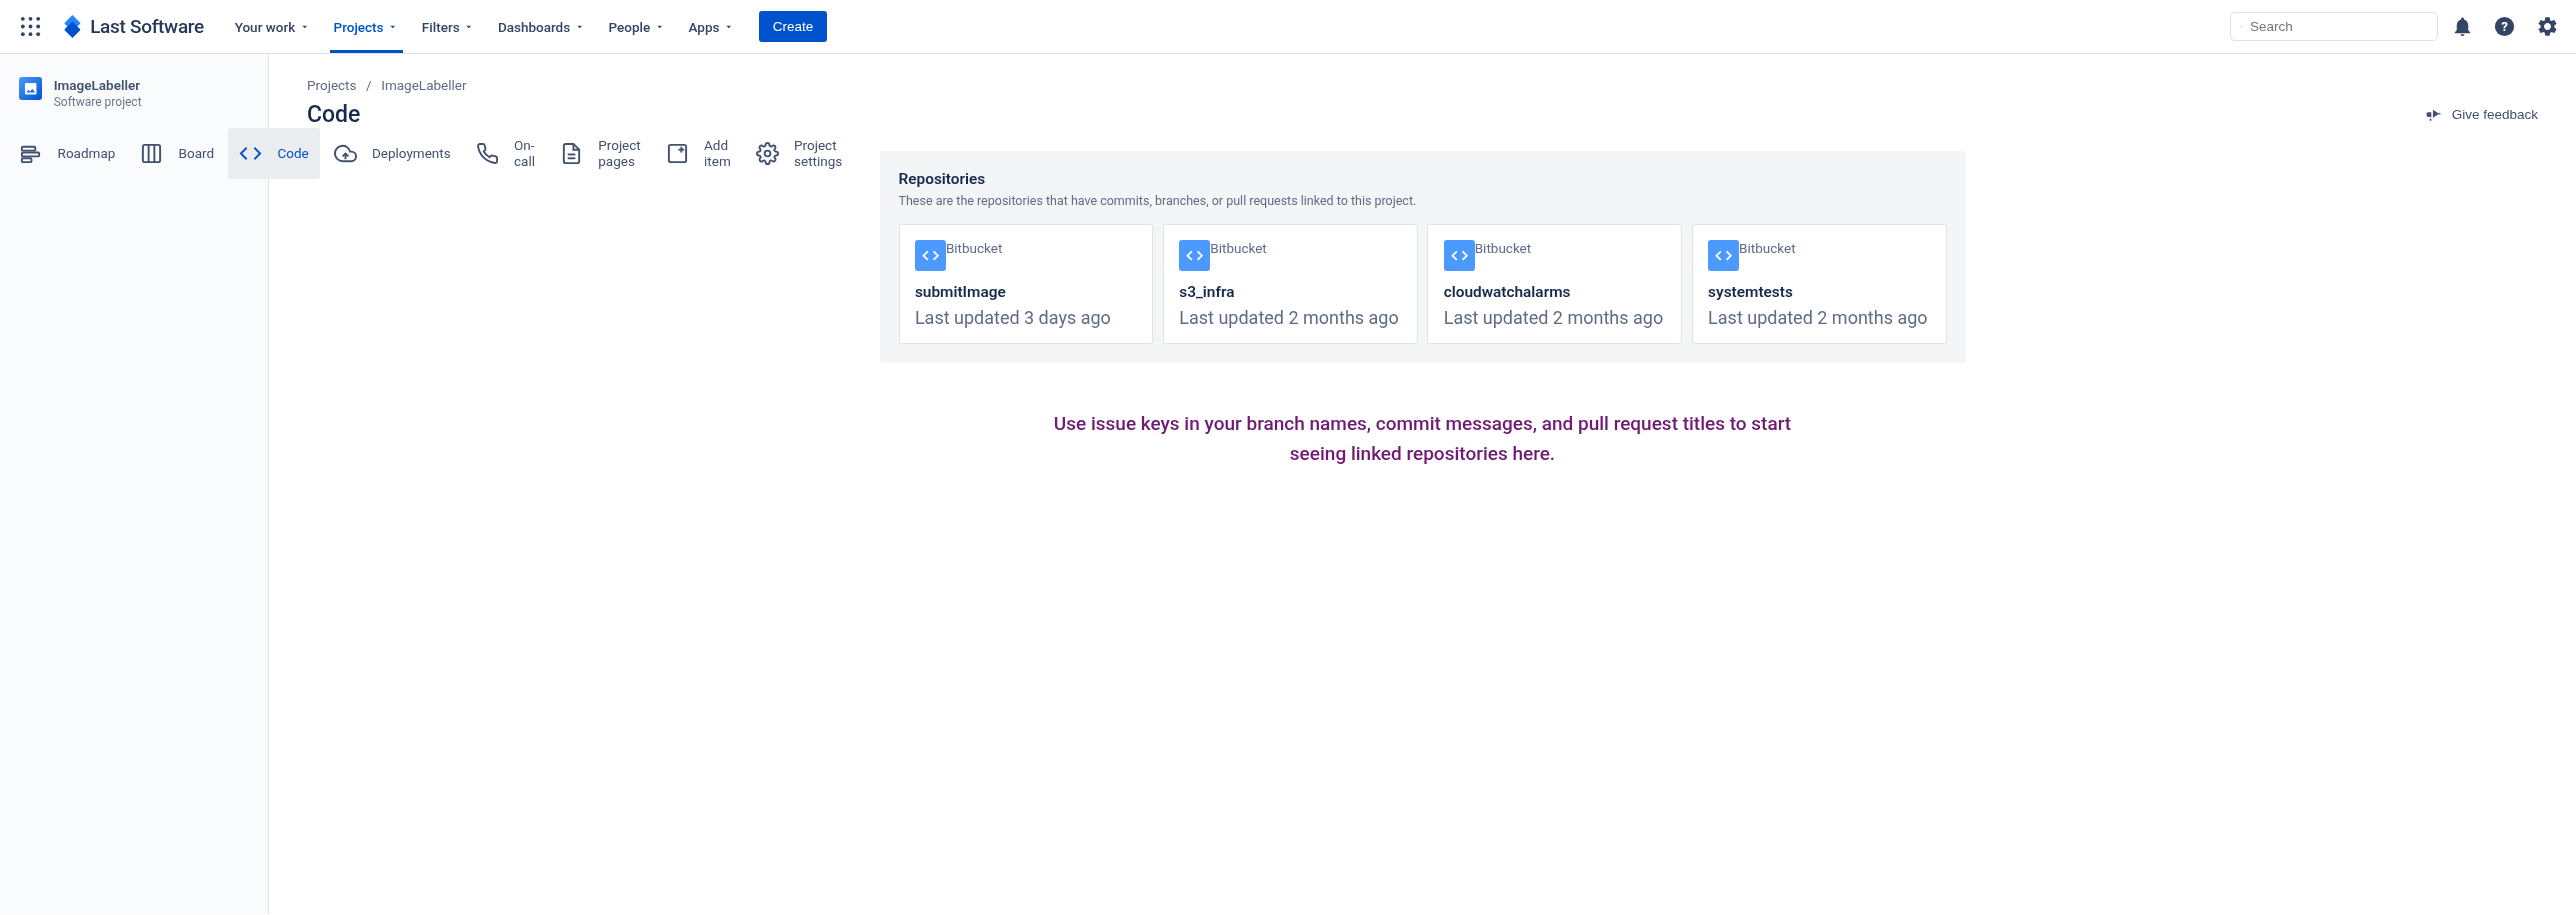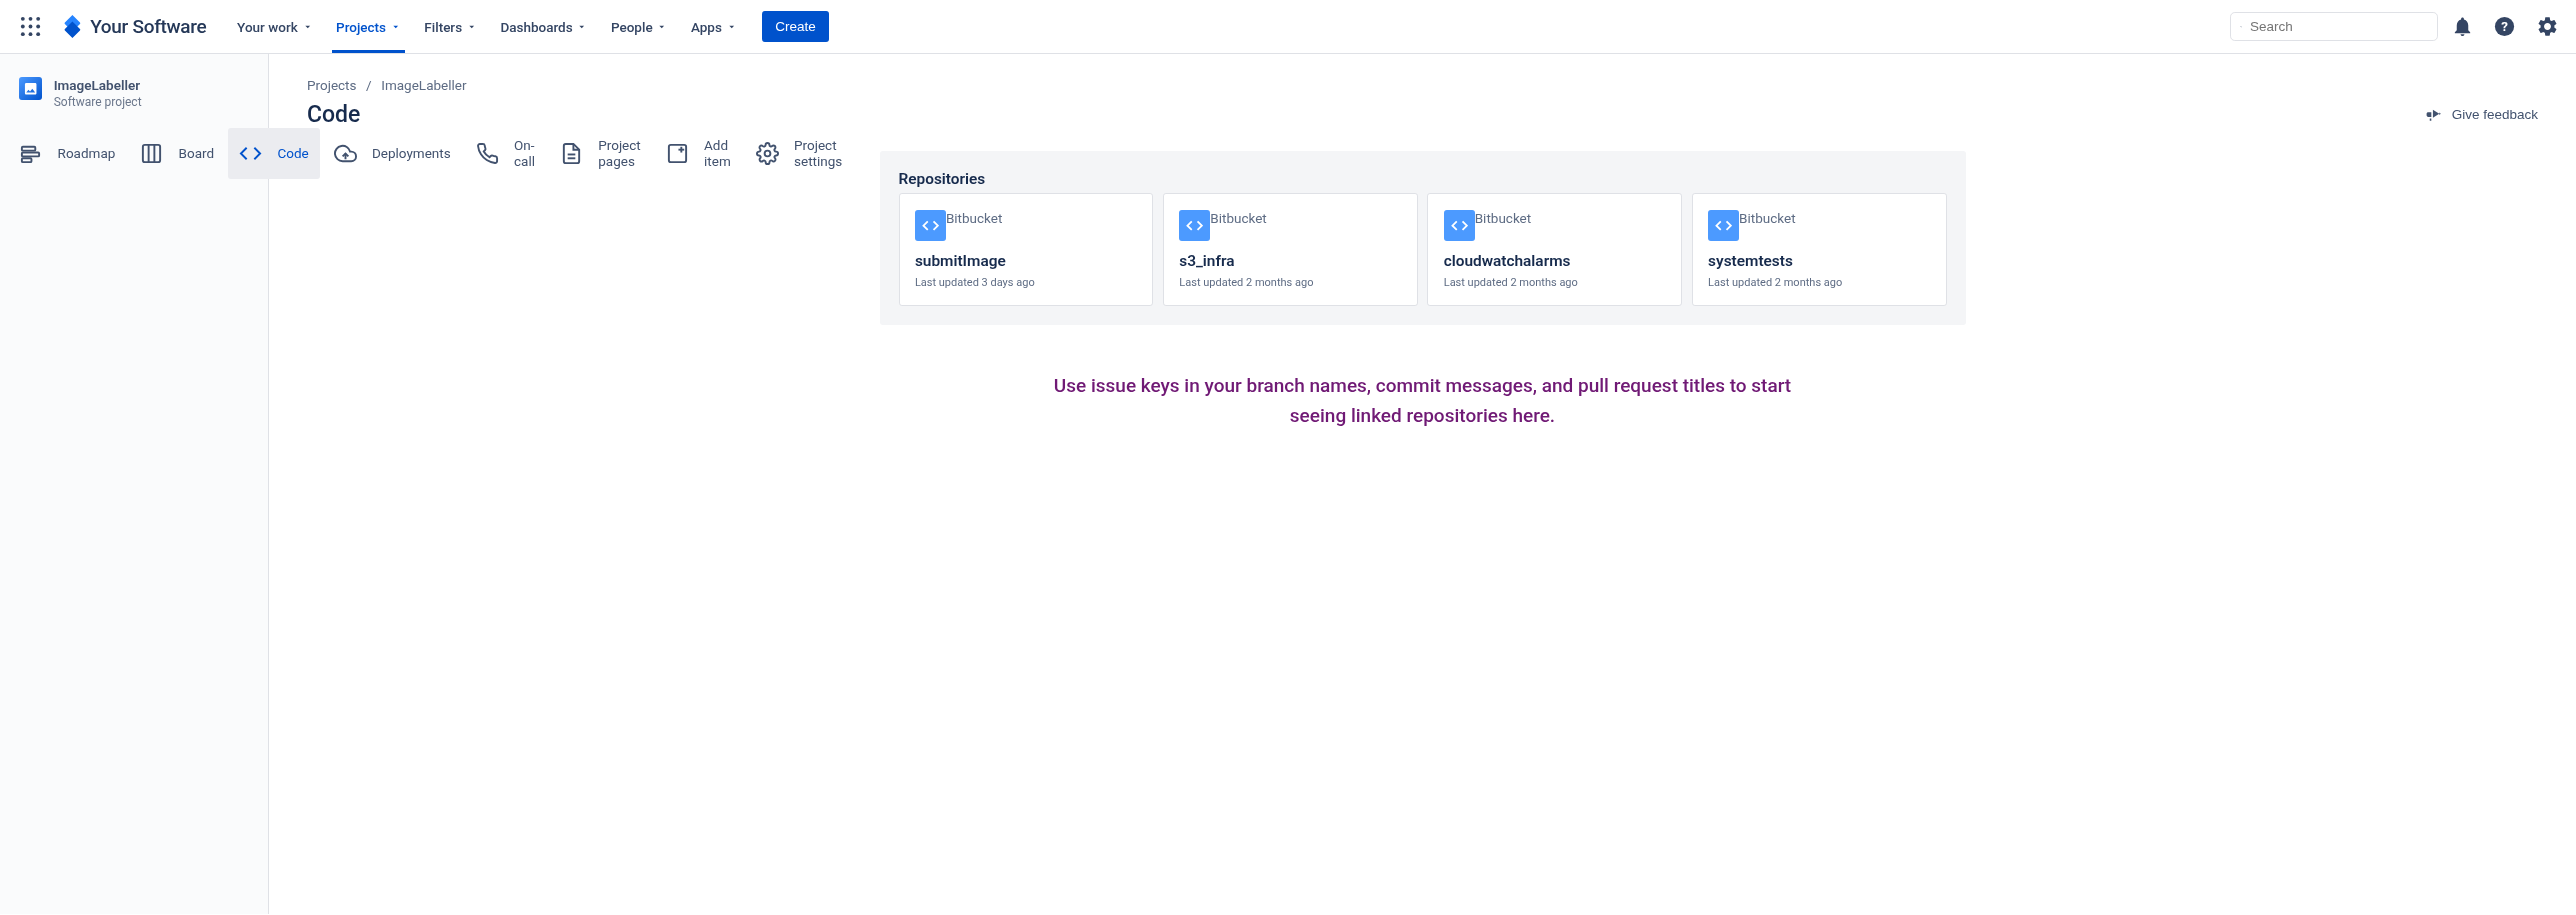--- a/index.html
+++ b/index.html
@@ -53,21 +53,21 @@
     .repos-panel { background: #F4F5F7; border-radius: 2.9px; padding: 19px; margin: 0 auto; max-width: 1086px; }
     .repos-panel h2 { font-size: 15.4px; font-weight: 600; color: #172B4D; margin-bottom: 5.8px; }
     .repos-panel p { font-size: 12.5px; color: #5E6C84; margin-bottom: 15.4px; }
     .repos-grid { display: flex; gap: 9.6px; }
     .repo-card { flex: 1; background: #fff; border: 1px solid #DFE1E6; border-radius: 2.9px; padding: 15.4px; cursor: pointer; }
     .repo-card-header { display: flex; justify-content: flex-start; align-items: flex-start; margin-bottom: 11.5px; }
     .repo-icon { width: 31px; height: 31px; background: #4C9AFF; border-radius: 2.9px; display: flex; align-items: center; justify-content: center; }
     .repo-icon svg { width: 17.3px; height: 17.3px; }
     .repo-source { font-size: 13.5px; color: #5E6C84; }
     .repo-name { font-size: 15.4px; font-weight: 600; color: #172B4D; margin-bottom: 5.8px; }
-    .repo-updated { font-size: 11px; color: #5E6C84; }
+    .repo-updated { font-size: 18px; color: #5E6C84; }
     
     
     .info-text { text-align: center; margin-top: 46px; font-size: 19px; font-weight: 500; color: #701a75; line-height: 1.6; max-width: 788px; margin-left: auto; margin-right: auto; }
   </style>
 </head>
 <body>
 
 <nav class="top-nav">
   <div class="app-switcher">
     <svg viewBox="0 0 24 24" fill="#344563">
@@ -80,21 +80,21 @@
         <circle cx="4" cy="20" r="2"></circle>
         <circle cx="12" cy="20" r="2"></circle>
         <circle cx="20" cy="20" r="2"></circle>
       </svg>
   </div>
   <div class="logo">
     <svg viewBox="0 0 32 32">
         <path fill="#2684FF" d="M15.9 0L5.4 10.5a1.4 1.4 0 000 2L15.9 23 26.4 12.5a1.4 1.4 0 000-2L15.9 0z"></path>
         <path fill="#0052CC" d="M15.9 9L5.4 19.5a1.4 1.4 0 000 2L15.9 32 26.4 21.5a1.4 1.4 0 000-2L15.9 9z"></path>
       </svg>
-    <span class="logo-text">Your Software</span>
+    <span class="logo-text">Last Software</span>
   </div>
   <div class="nav-items">
     <div class="nav-item">
       <span>Your work</span>
       <svg class="chevron" viewBox="0 0 24 24" fill="#344563">
           <path d="M7 10l5 5 5-5z"></path>
         </svg>
     </div>
     <div class="nav-item active">
       <span>Projects</span>
@@ -244,20 +244,21 @@
       <button class="feedback-btn">
         <svg viewBox="0 0 24 24" fill="#42526E">
             <path d="M18 11l-8-5v10l8-5zm-10 4H4c-1.1 0-2-.9-2-2v-2c0-1.1.9-2 2-2h4v6zm12-4l-2-1.5v3L20 11zm-14 6h2v3H6z"></path>
           </svg>
         <span>Give feedback</span>
       </button>
     </div>
 
     <div class="repos-panel">
       <h2>Repositories</h2>
+      <p>These are the repositories that have commits, branches, or pull requests linked to this project.</p>
       <div class="repos-grid">
         <div class="repo-card">
           <div class="repo-card-header">
             <div class="repo-icon">
                 <svg viewBox="0 0 24 24" fill="none" stroke="#fff" stroke-width="2.5">
                   <polyline points="16 18 22 12 16 6"></polyline>
                   <polyline points="8 6 2 12 8 18"></polyline>
                 </svg>
               </div>
             <span class="repo-source">Bitbucket</span>

